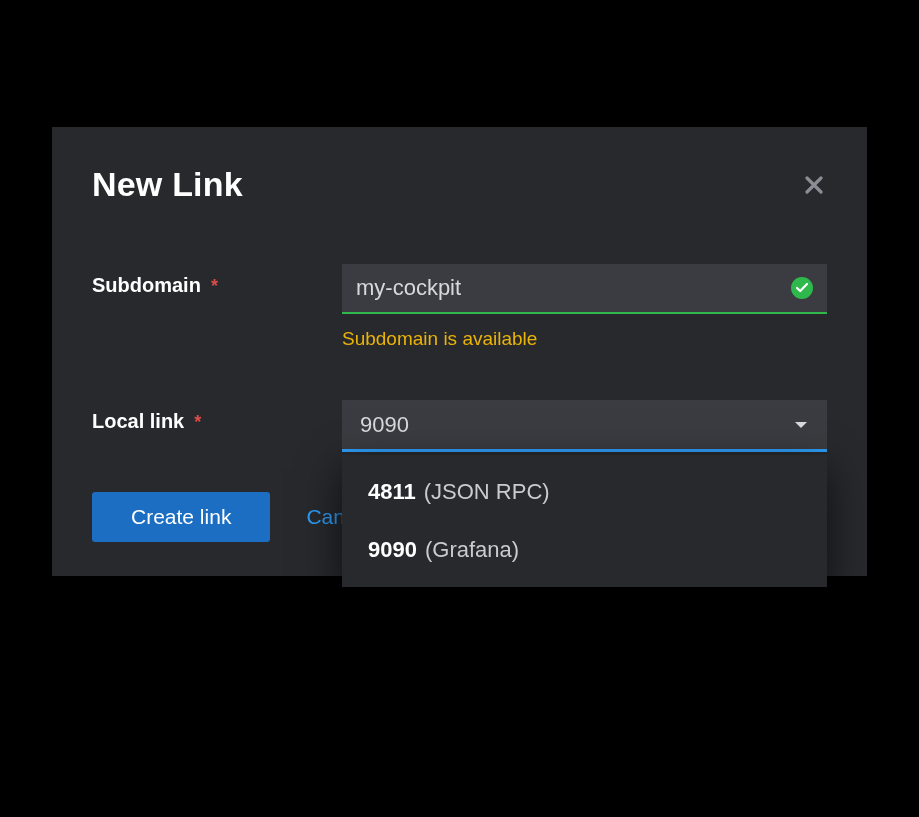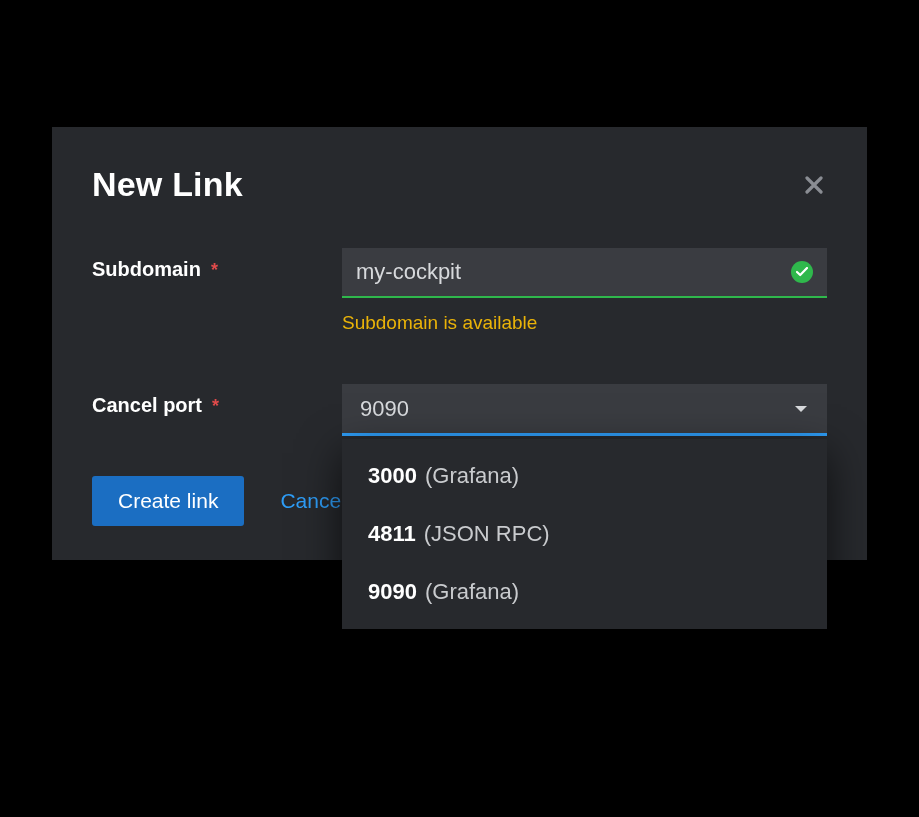--- a/index.html
+++ b/index.html
@@ -17,21 +17,21 @@
     top: 127px;
     width: 815px;
     background: #27292d;
     padding: 38px 40px 34px 40px;
     box-shadow: 0 10px 40px rgba(0,0,0,0.6);
   }
   .modal-header {
     display: flex;
     justify-content: space-between;
     align-items: center;
-    margin-bottom: 44px;
+    margin-bottom: 60px;
     text-align: center;
   }
   .modal-title {
     font-size: 34px;
     font-weight: 600;
     letter-spacing: 0.2px;
   }
   .close-btn {
     color: #8a8d93;
     cursor: pointer;
@@ -150,21 +150,21 @@
     align-items: center;
     gap: 36px;
   }
   .btn-primary {
     background: #1b6ec2;
     color: #fff;
     border: none;
     border-radius: 3px;
     font-size: 21px;
     font-weight: 400;
-    padding: 13px 26px;
+    padding: 13px 39px;
     cursor: pointer;
     font-family: inherit;
   }
   .btn-link {
     background: none;
     border: none;
     color: #2e9df7;
     font-size: 21px;
     cursor: pointer;
     font-family: inherit;
@@ -201,34 +201,30 @@
         </span>
       </div>
       <div class="helper-text">Subdomain is available</div>
     </div>
   </div>
 
   <div class="gap1"></div>
 
   <div class="form-row">
     <div class="form-label-col">
-      <span>Cancel port</span>
+      <span>Local link</span>
       <span class="req">*</span>
     </div>
     <div class="form-field-col">
       <div class="select-wrap">
         <span class="select-value">9090</span>
         <span class="caret"></span>
       </div>
 
       <div class="dropdown">
-        <div class="dropdown-item">
-          <span class="opt-port">3000</span>
-          <span class="opt-label">(Grafana)</span>
-        </div>
         <div class="dropdown-item">
           <span class="opt-port">4811</span>
           <span class="opt-label">(JSON RPC)</span>
         </div>
         <div class="dropdown-item">
           <span class="opt-port">9090</span>
           <span class="opt-label">(Grafana)</span>
         </div>
       </div>
     </div>

